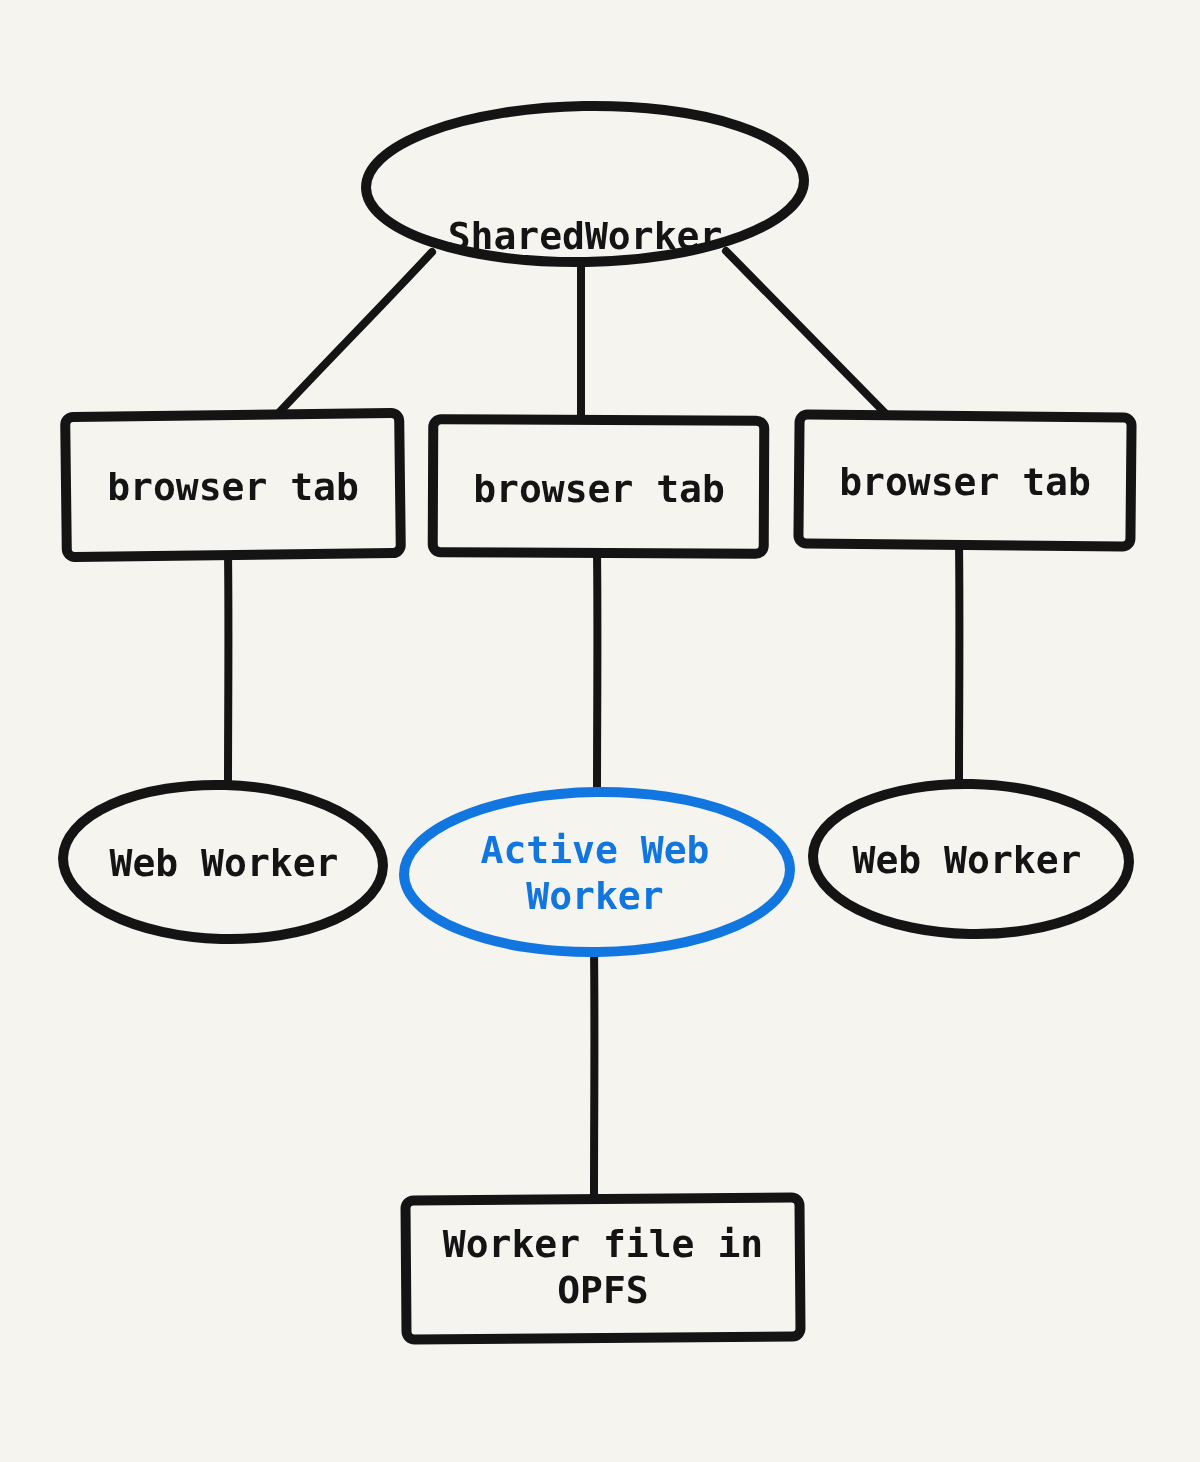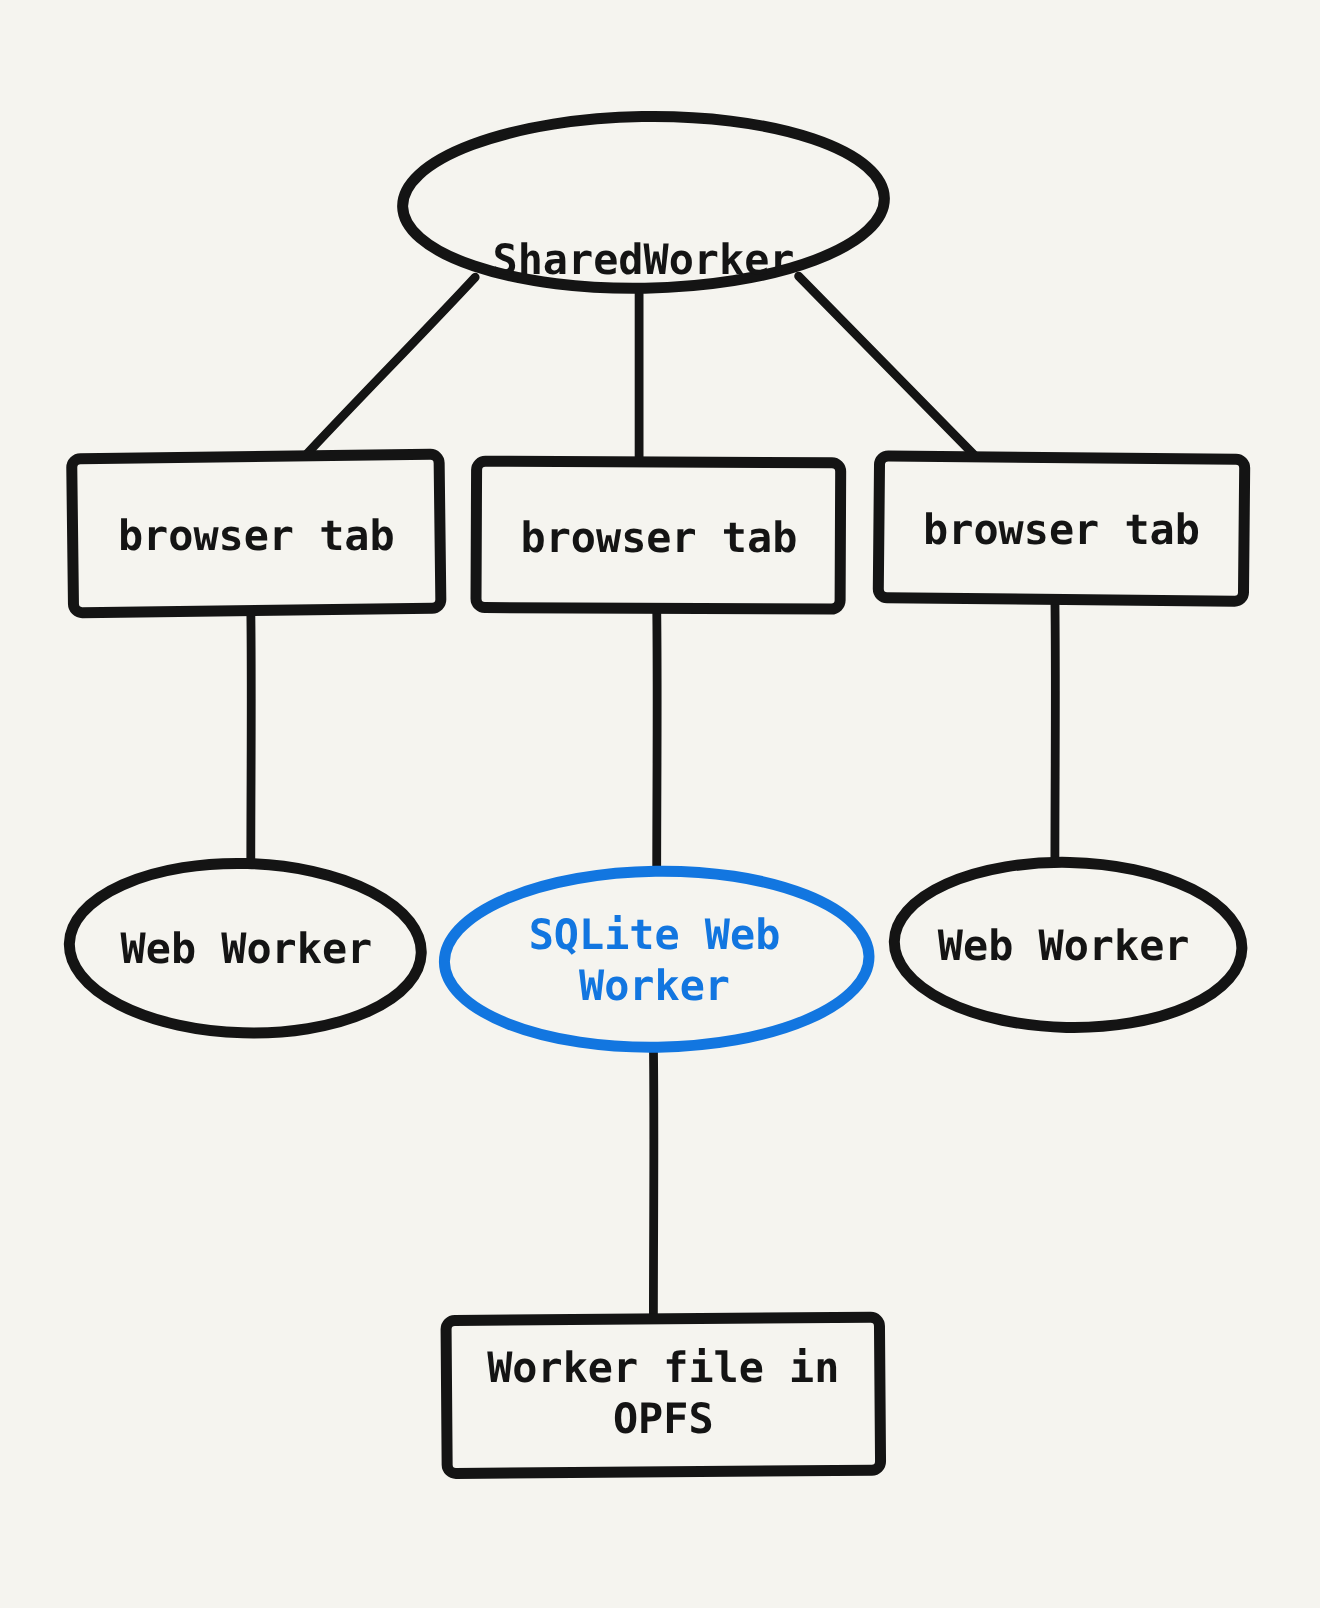--- a/index.html
+++ b/index.html
@@ -92,19 +92,19 @@
   <div class="label" style="left:585px; top:188px;margin-top:48px;">SharedWorker</div>
 
   <div class="label" style="left:233px; top:487px;">browser tab</div>
 
   <div class="label" style="left:599px; top:489px;">browser tab</div>
 
   <div class="label" style="left:965px; top:482px;">browser tab</div>
 
   <div class="label" style="left:224px; top:863px;">Web Worker</div>
 
-  <div class="label wrap accent" style="left:595px; top:873px; width:340px;">SQLite Web Worker</div>
+  <div class="label wrap accent" style="left:595px; top:873px; width:340px;">Active Web Worker</div>
 
   <div class="label" style="left:967px; top:860px;">Web Worker</div>
 
   <div class="label wrap" style="left:603px; top:1267px; width:390px;">Worker file in OPFS</div>
 
 </div>
 
 </body></html>

